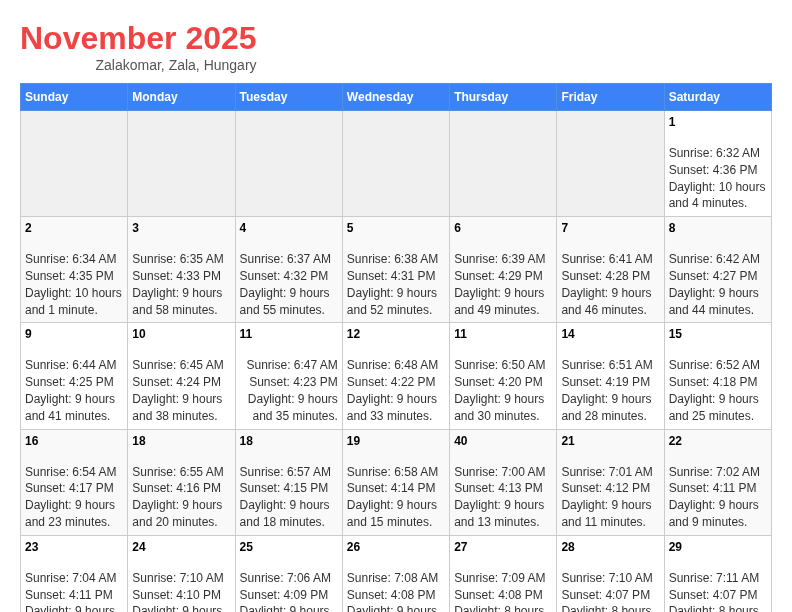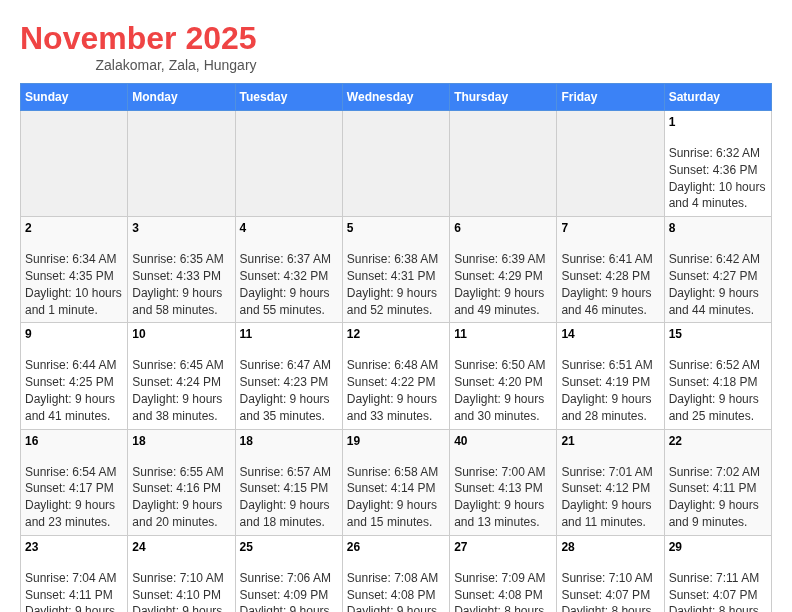--- a/index.html
+++ b/index.html
@@ -176,21 +176,21 @@
         </td>
         <td>
           <span class="day-num">10</span>
           <div class="day-info" style="white-space: pre-line;">Sunrise: 6:45 AM
 Sunset: 4:24 PM
 Daylight: 9 hours
 and 38 minutes.</div>
         </td>
         <td>
           <span class="day-num">11</span>
-          <div class="day-info" style="white-space: pre-line;">Sunrise: 6:47 AM
+          <div class="day-info" style="white-space: pre-line; text-align: right;">Sunrise: 6:47 AM
 Sunset: 4:23 PM
 Daylight: 9 hours
 and 35 minutes.</div>
         </td>
         <td>
           <span class="day-num">12</span>
           <div class="day-info" style="white-space: pre-line;">Sunrise: 6:48 AM
 Sunset: 4:22 PM
 Daylight: 9 hours
 and 33 minutes.</div>

